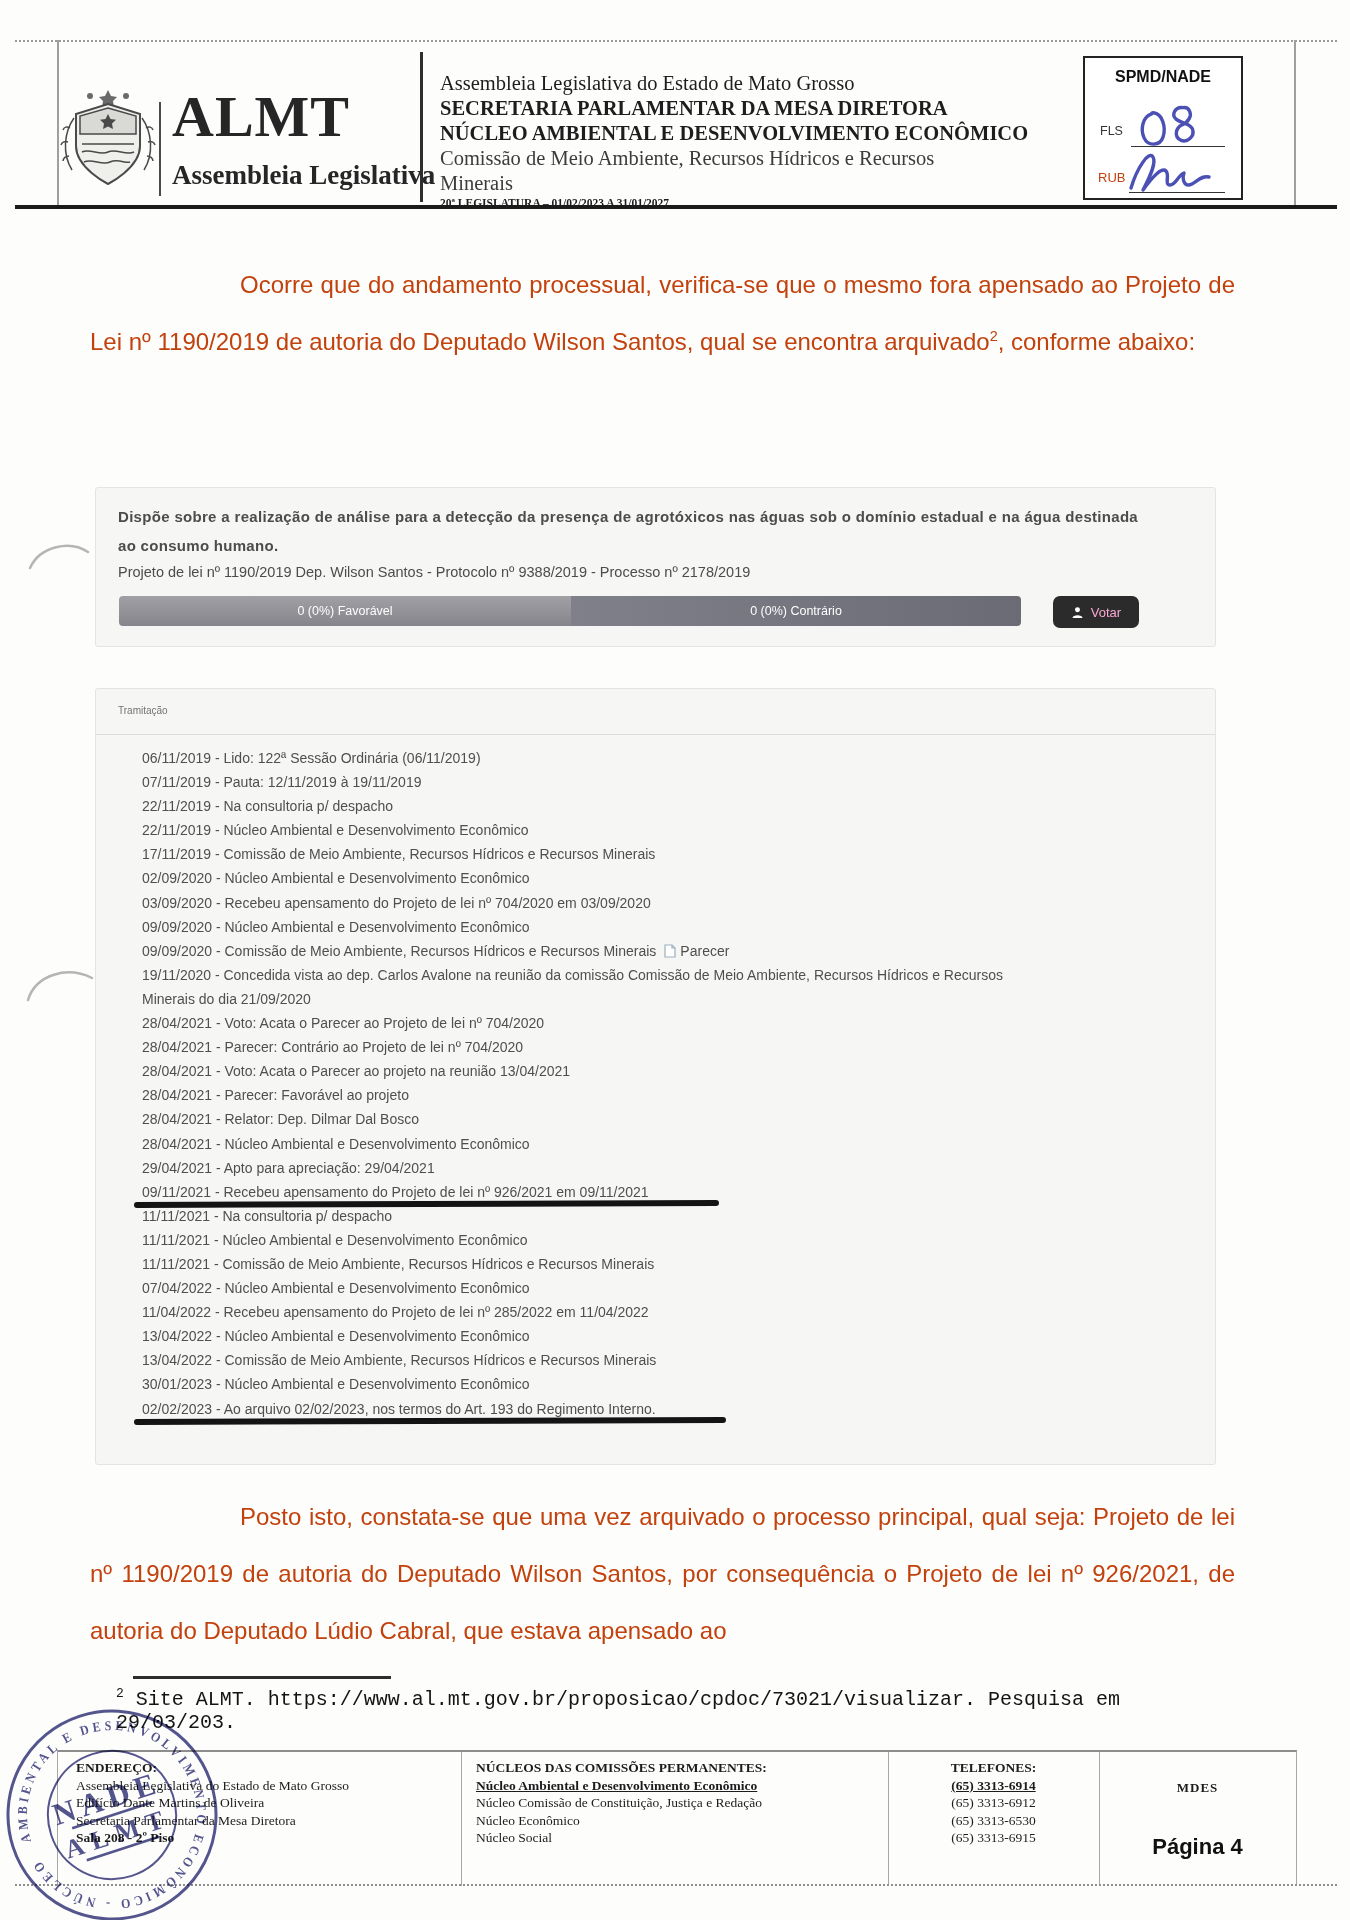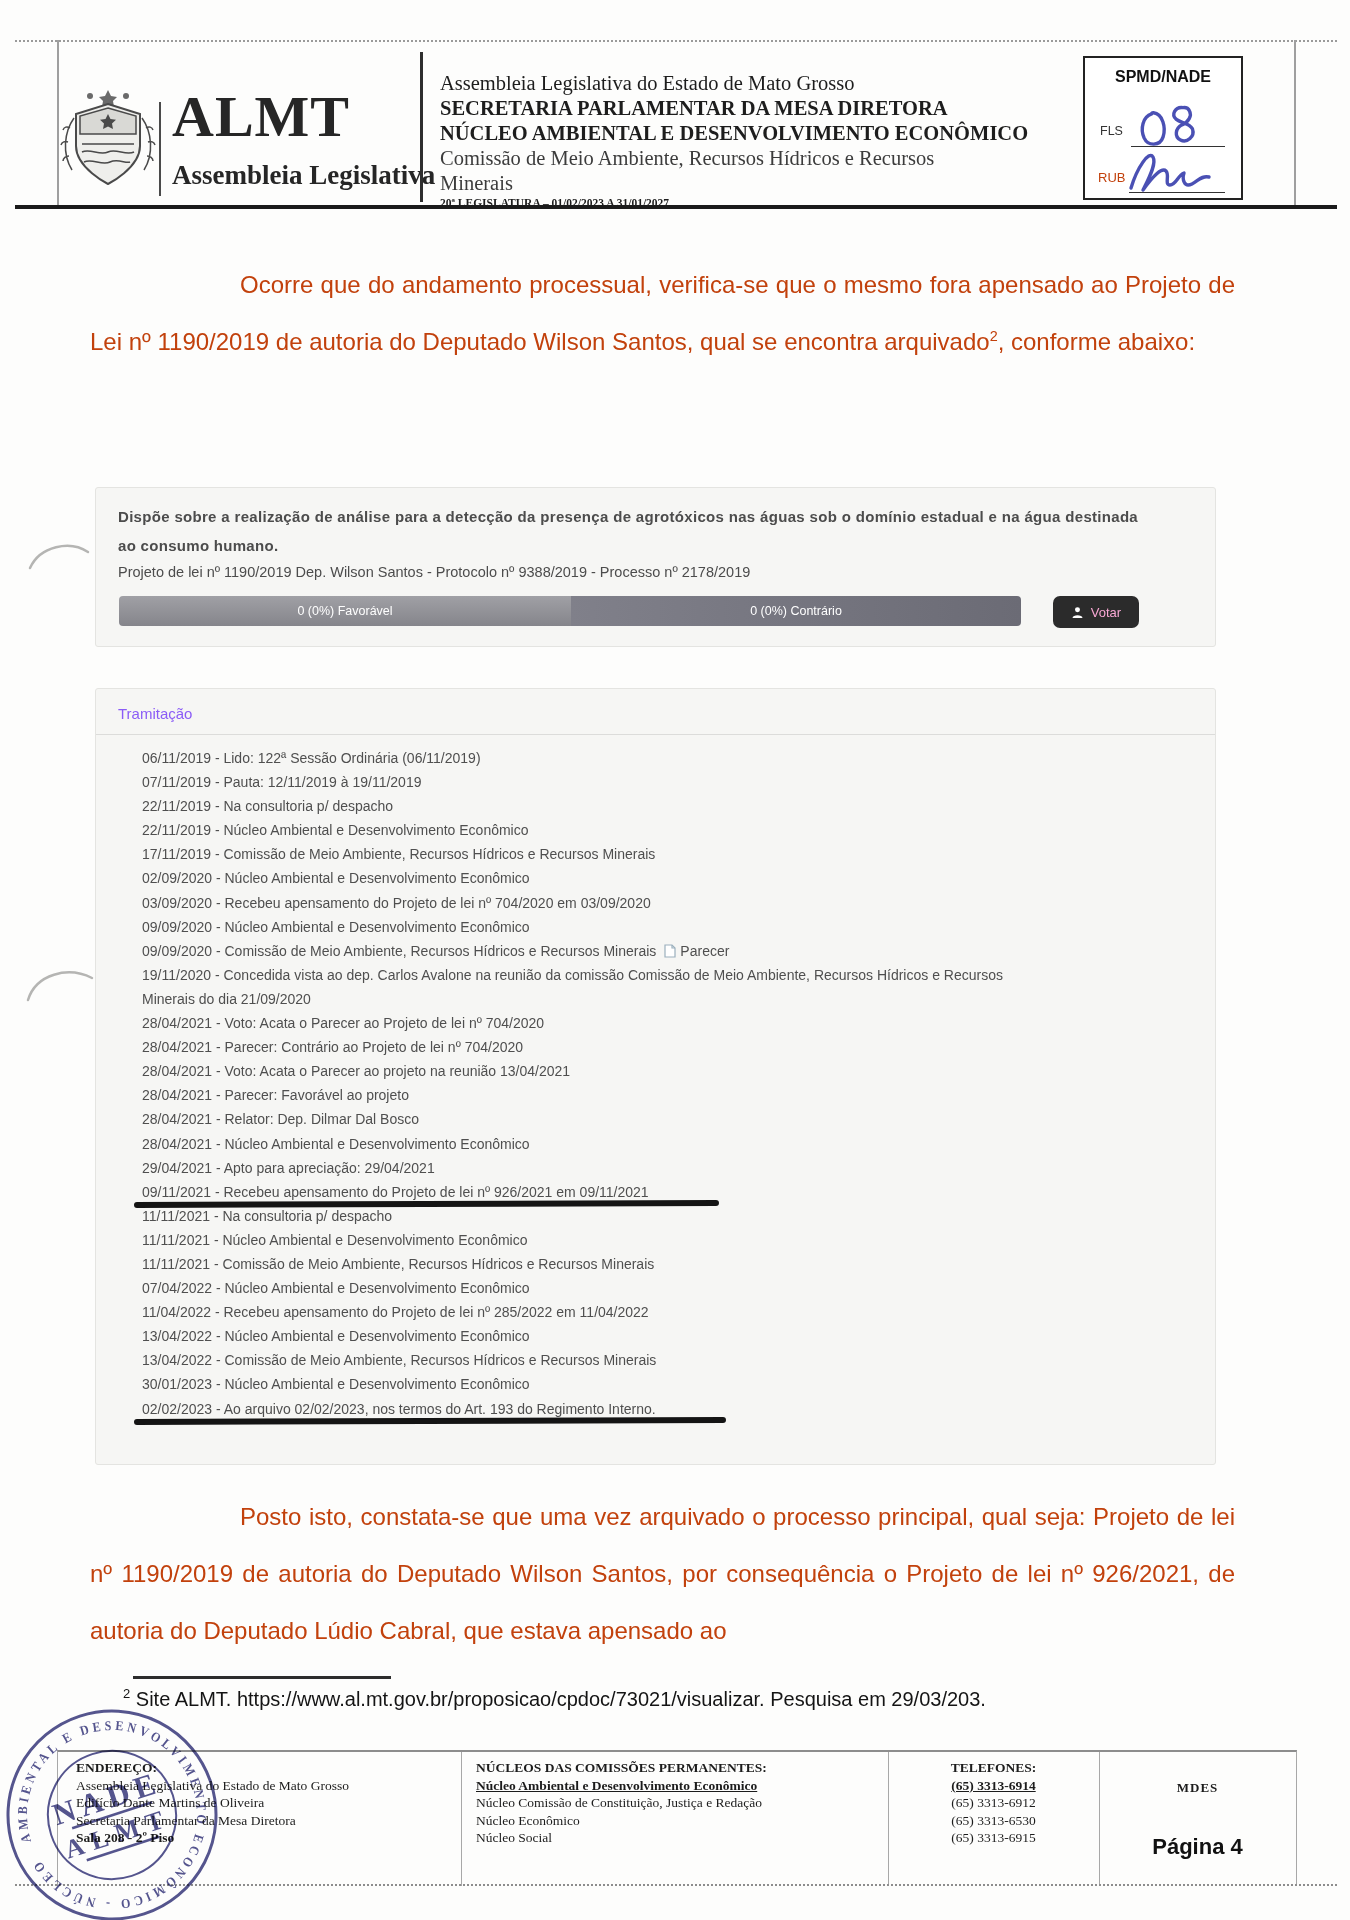--- a/index.html
+++ b/index.html
@@ -47,35 +47,35 @@
   .ementa{left:22px;top:14px;width:1020px;font-size:15px;font-weight:bold;color:#4c4c4c;
           line-height:29px;text-align:justify;letter-spacing:.3px;}
   .ident{left:22px;top:76px;font-size:14.5px;color:#4c4c4c;}
   .votebar{left:23px;top:108px;height:30px;display:flex;}
   .seg{height:30px;display:flex;align-items:center;justify-content:center;
        color:#fff;font-size:12.5px;}
   .seg-fav{width:452px;background:linear-gradient(180deg,#a0a0a5,#85858b);border-radius:4px 0 0 4px;}
   .seg-con{width:450px;background:linear-gradient(90deg,#80808a,#6b6b75);border-radius:0 4px 4px 0;}
   .votar-btn{left:957px;top:108px;width:86px;height:32px;background:#2b2b2b;border-radius:7px;
              color:#f9a8d4;font-size:13px;display:flex;align-items:center;justify-content:center;gap:7px;}
-  .tram-title{left:22px;top:16px;font-size:15px;color:#8b5cf6;}
+  .tram-title{left:22px;top:16px;font-size:10px;color:#737373;}
   .tram-divider{left:0;right:0;top:45px;border-top:1px solid #dcdcda;}
   .tram-list{left:22px;top:57px;width:1080px;font-size:14px;color:#4f4f4f;margin-left:24px;}
   .t-entry{height:24.1px;line-height:24.1px;white-space:nowrap;}
   .marked{position:relative;display:inline-block;}
   .marked::after{content:"";position:absolute;left:-8px;right:-70px;bottom:-3px;height:6px;
                  background:#141414;border-radius:3px;transform:rotate(-.2deg);}
   .doc-icon{display:inline-block;vertical-align:-2px;margin:0 4px 0 8px;}
 
   
   .squiggle path{stroke:#b5b5b3;fill:none;stroke-width:2.5;stroke-linecap:round;}
 
   
   .footnote-rule{left:133px;top:1676px;width:258px;height:3px;background:#2d2d2d;}
-  .footnote{left:123px;top:1686px;width:1130px;font-family:Liberation Sans, sans-serif;
+  .footnote{left:116px;top:1686px;width:1130px;font-family:Liberation Mono, monospace;
             font-size:20px;color:#141414;}
   .footnote sup{font-size:65%;}
 
   
   .footer{left:57px;top:1750px;width:1238px;height:134px;border-top:2px solid #8d8d8d;
           border-left:1px solid #a8a8a8;border-right:1px solid #a8a8a8;
           font-family:"Liberation Serif",serif;font-size:13.5px;color:#1c1c1c;}
   .fdiv{position:absolute;top:0;bottom:0;border-left:1px solid #a8a8a8;}
   .fcol{position:absolute;top:7px;line-height:17.5px;}
   .fcol .t{font-weight:bold;}

